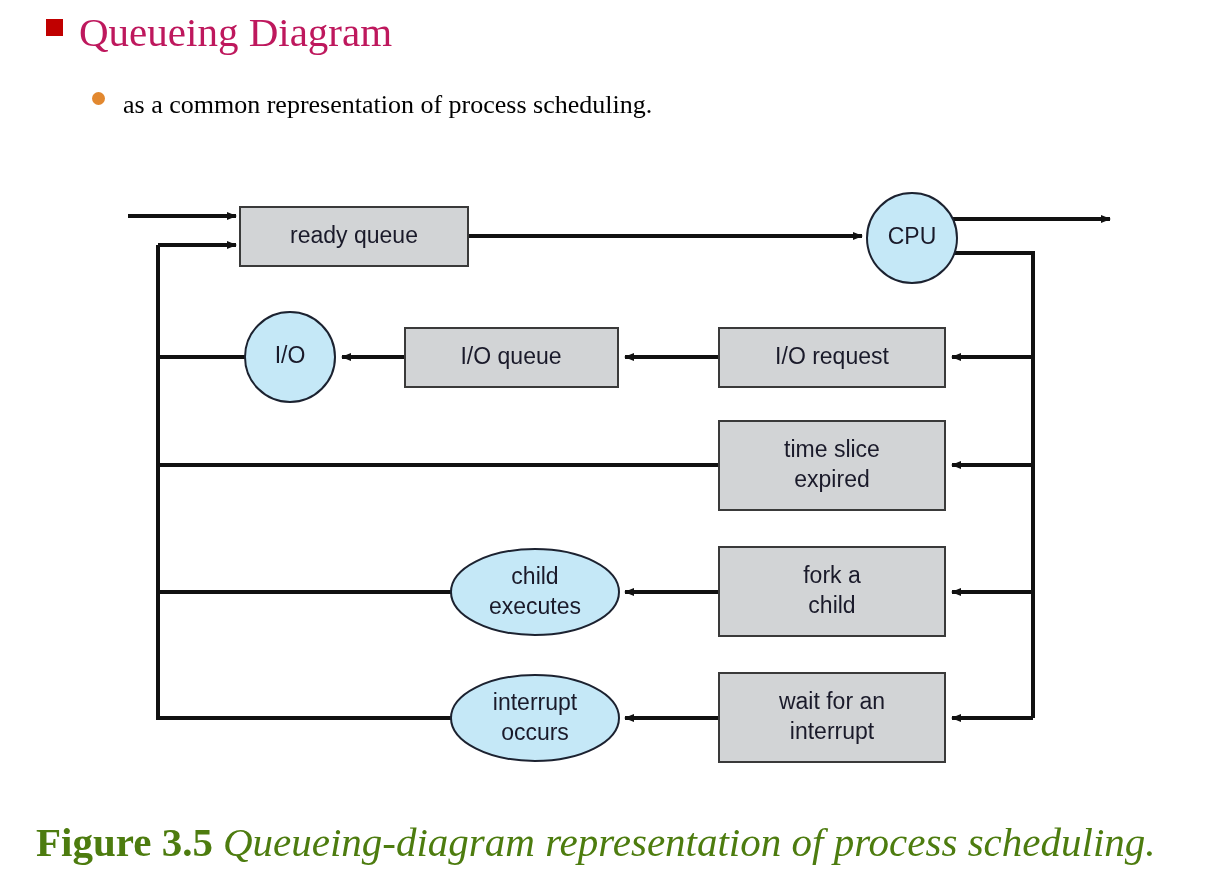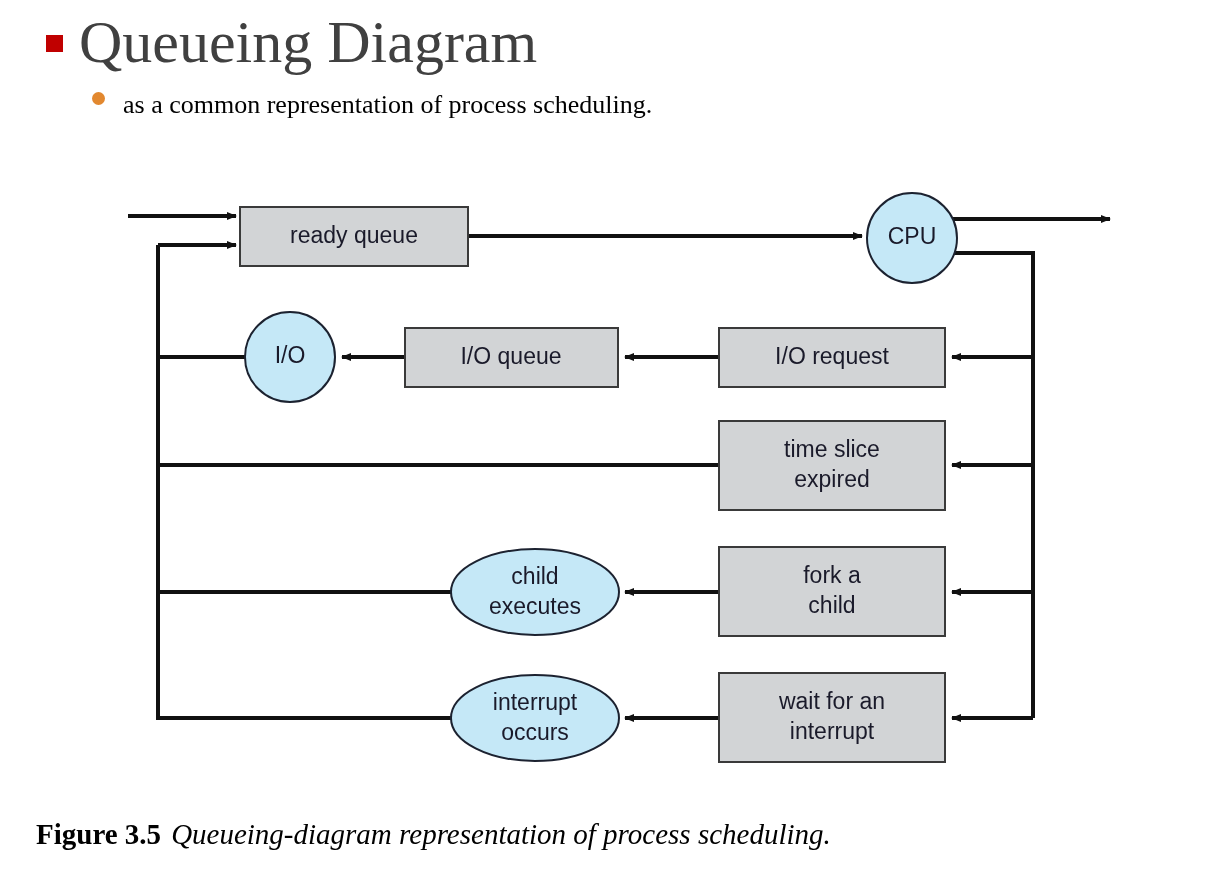--- a/index.html
+++ b/index.html
@@ -28,23 +28,23 @@
   .bullet-square {
     width: 17px;
     height: 17px;
     background: #c00000;
     flex: 0 0 auto;
     position: relative;
     top: -10px;
   }
   .slide-title-text {
     font-family: "Liberation Serif", serif;
-    font-size: 60px;
+    font-size: 41px;
     line-height: 1.0;
-    color: #404040;
+    color: #be185d;
     white-space: nowrap;
   }
 
   .slide-sub {
     position: absolute;
     left: 92px;
     top: 92px;
     display: flex;
     align-items: baseline;
     gap: 18px;
@@ -97,22 +97,22 @@
     stroke-width: 4;
     fill: none;
   }
 
   
   .caption {
     position: absolute;
     left: 36px;
     top: 818px;
     font-family: "Liberation Serif", serif;
-    font-size: 29px;
-    color: #000000;
+    font-size: 41px;
+    color: #4d7c0f;
     white-space: nowrap;
   }
   .caption .cap-label {
     font-weight: bold;
   }
   .caption .cap-text {
     font-style: italic;
     margin-left: 10px;
   }
 </style>

